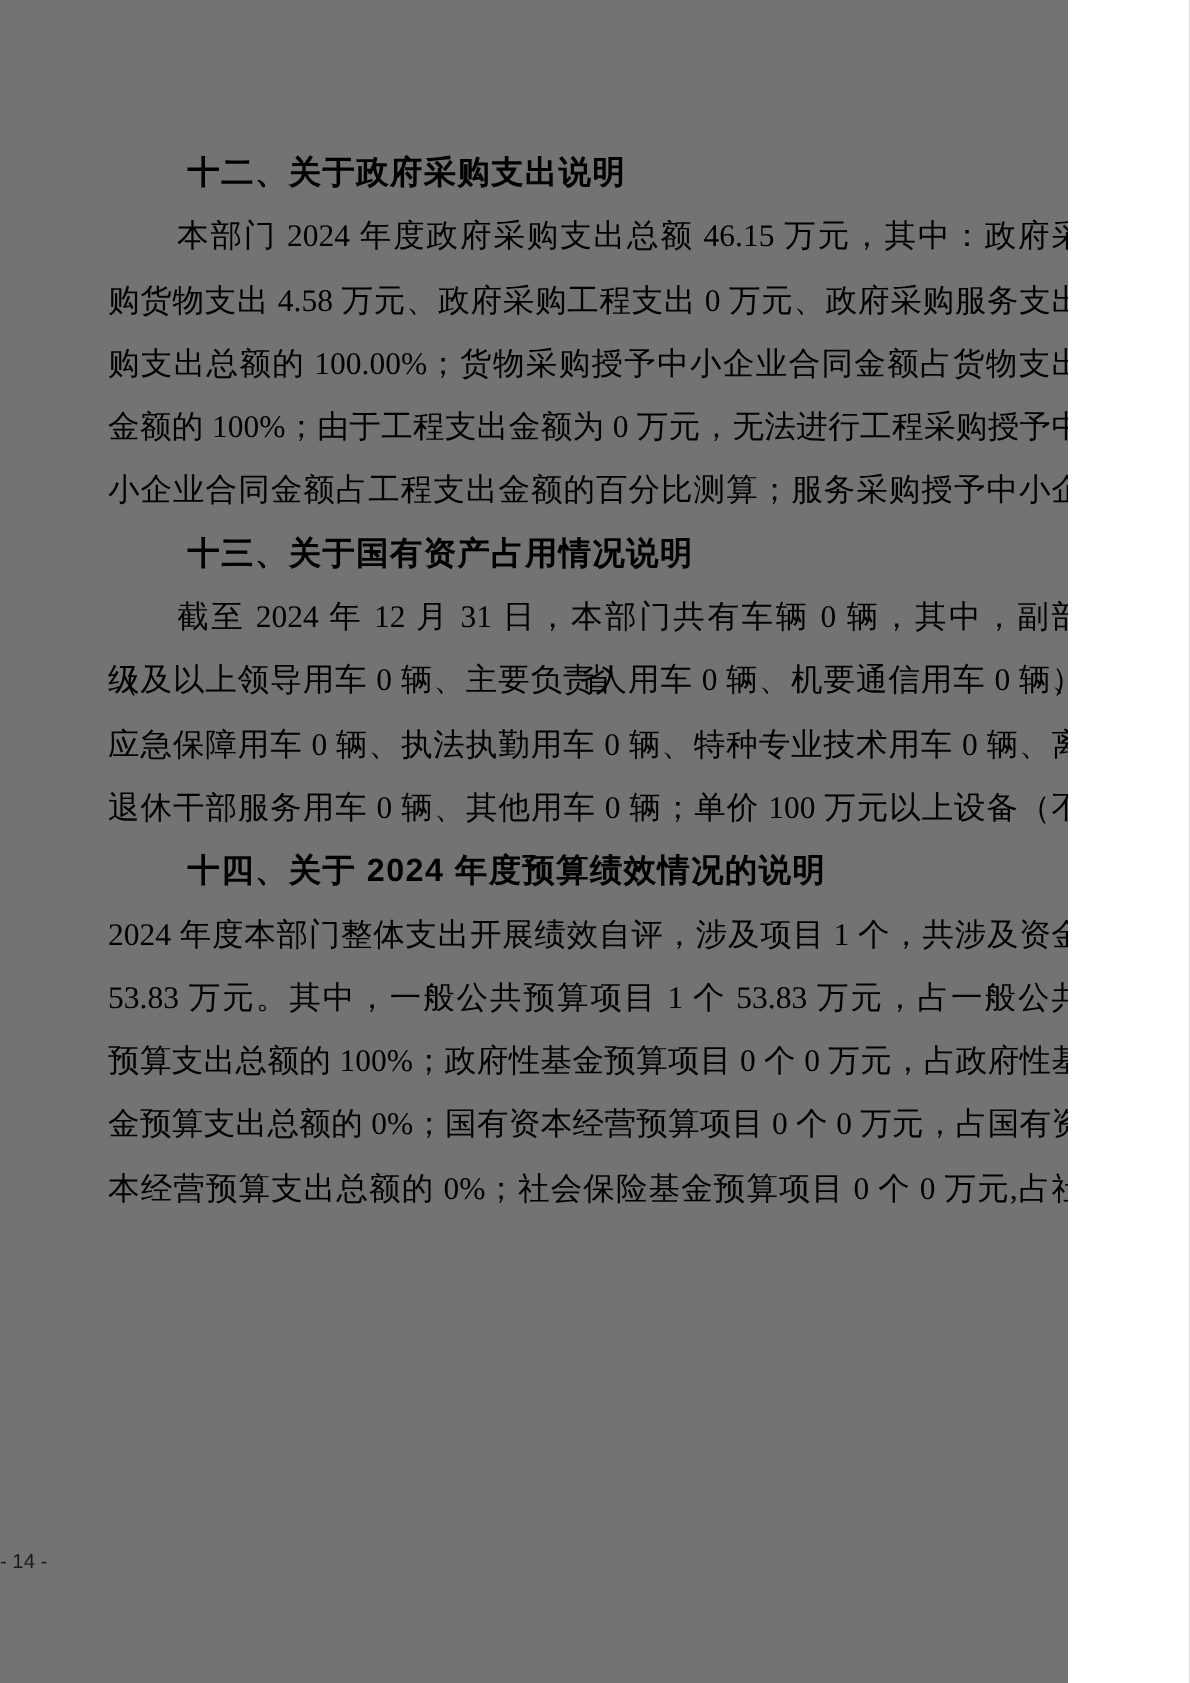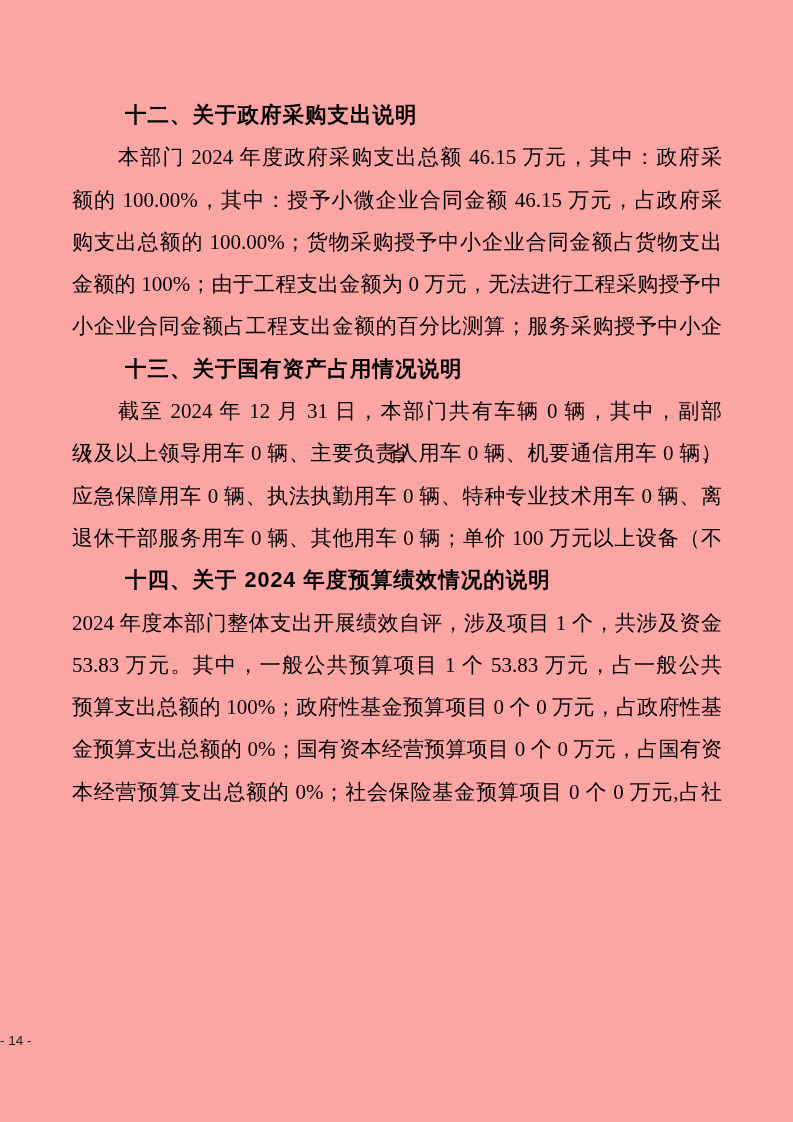--- a/index.html
+++ b/index.html
@@ -2,23 +2,23 @@
 <html><head>
 <meta charset="utf-8">
 <style>
   html, body {
     margin: 0;
     padding: 0;
     background: #ffffff;
   }
   .page {
     position: relative;
-    width: 793px;
+    width: 712px;
     height: 1122px;
-    background: #fca5a5;
+    background: #737373;
     color: #000000;
     font-family: "Liberation Serif", serif;
     overflow: hidden;
   }
   .content {
     position: absolute;
     left: 72px;
     top: 94px;
     width: 650px;
     font-size: 21px;
@@ -59,21 +59,21 @@
   }
 </style>
 </head>
 <body>
 
 <div class="page">
   <div class="content">
 
     <div class="line heading">十二、关于政府采购支出说明</div>
     <div class="line just indent">本部门 2024 年度政府采购支出总额 46.15 万元，其中：政府采</div>
-    <div class="line just">额的 100.00%，其中：授予小微企业合同金额 46.15 万元，占政府采</div>
+    <div class="line just">购货物支出 4.58 万元、政府采购工程支出 0 万元、政府采购服务支出</div>
     <div class="line just">购支出总额的 100.00%；货物采购授予中小企业合同金额占货物支出</div>
     <div class="line just">金额的 100%；由于工程支出金额为 0 万元，无法进行工程采购授予中</div>
     <div class="line just">小企业合同金额占工程支出金额的百分比测算；服务采购授予中小企</div>
 
     <div class="line heading">十三、关于国有资产占用情况说明</div>
     <div class="line just indent">截至 2024 年 12 月 31 日，本部门共有车辆 0 辆，其中，副部（省）</div>
     <div class="line just">级及以上领导用车 0 辆、主要负责人用车 0 辆、机要通信用车 0 辆、</div>
     <div class="line just">应急保障用车 0 辆、执法执勤用车 0 辆、特种专业技术用车 0 辆、离</div>
     <div class="line just">退休干部服务用车 0 辆、其他用车 0 辆；单价 100 万元以上设备（不</div>
 

